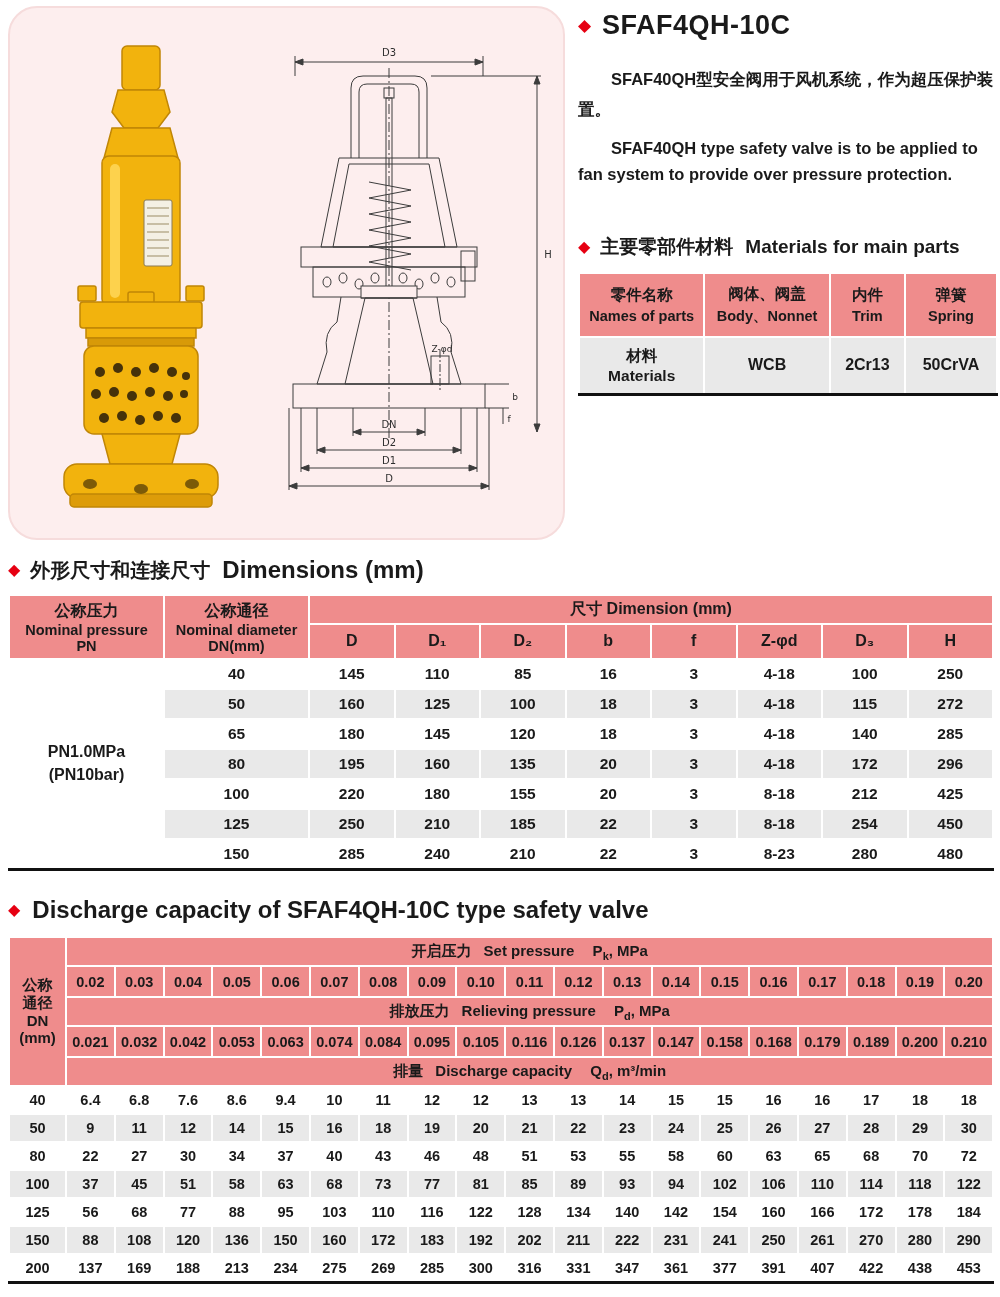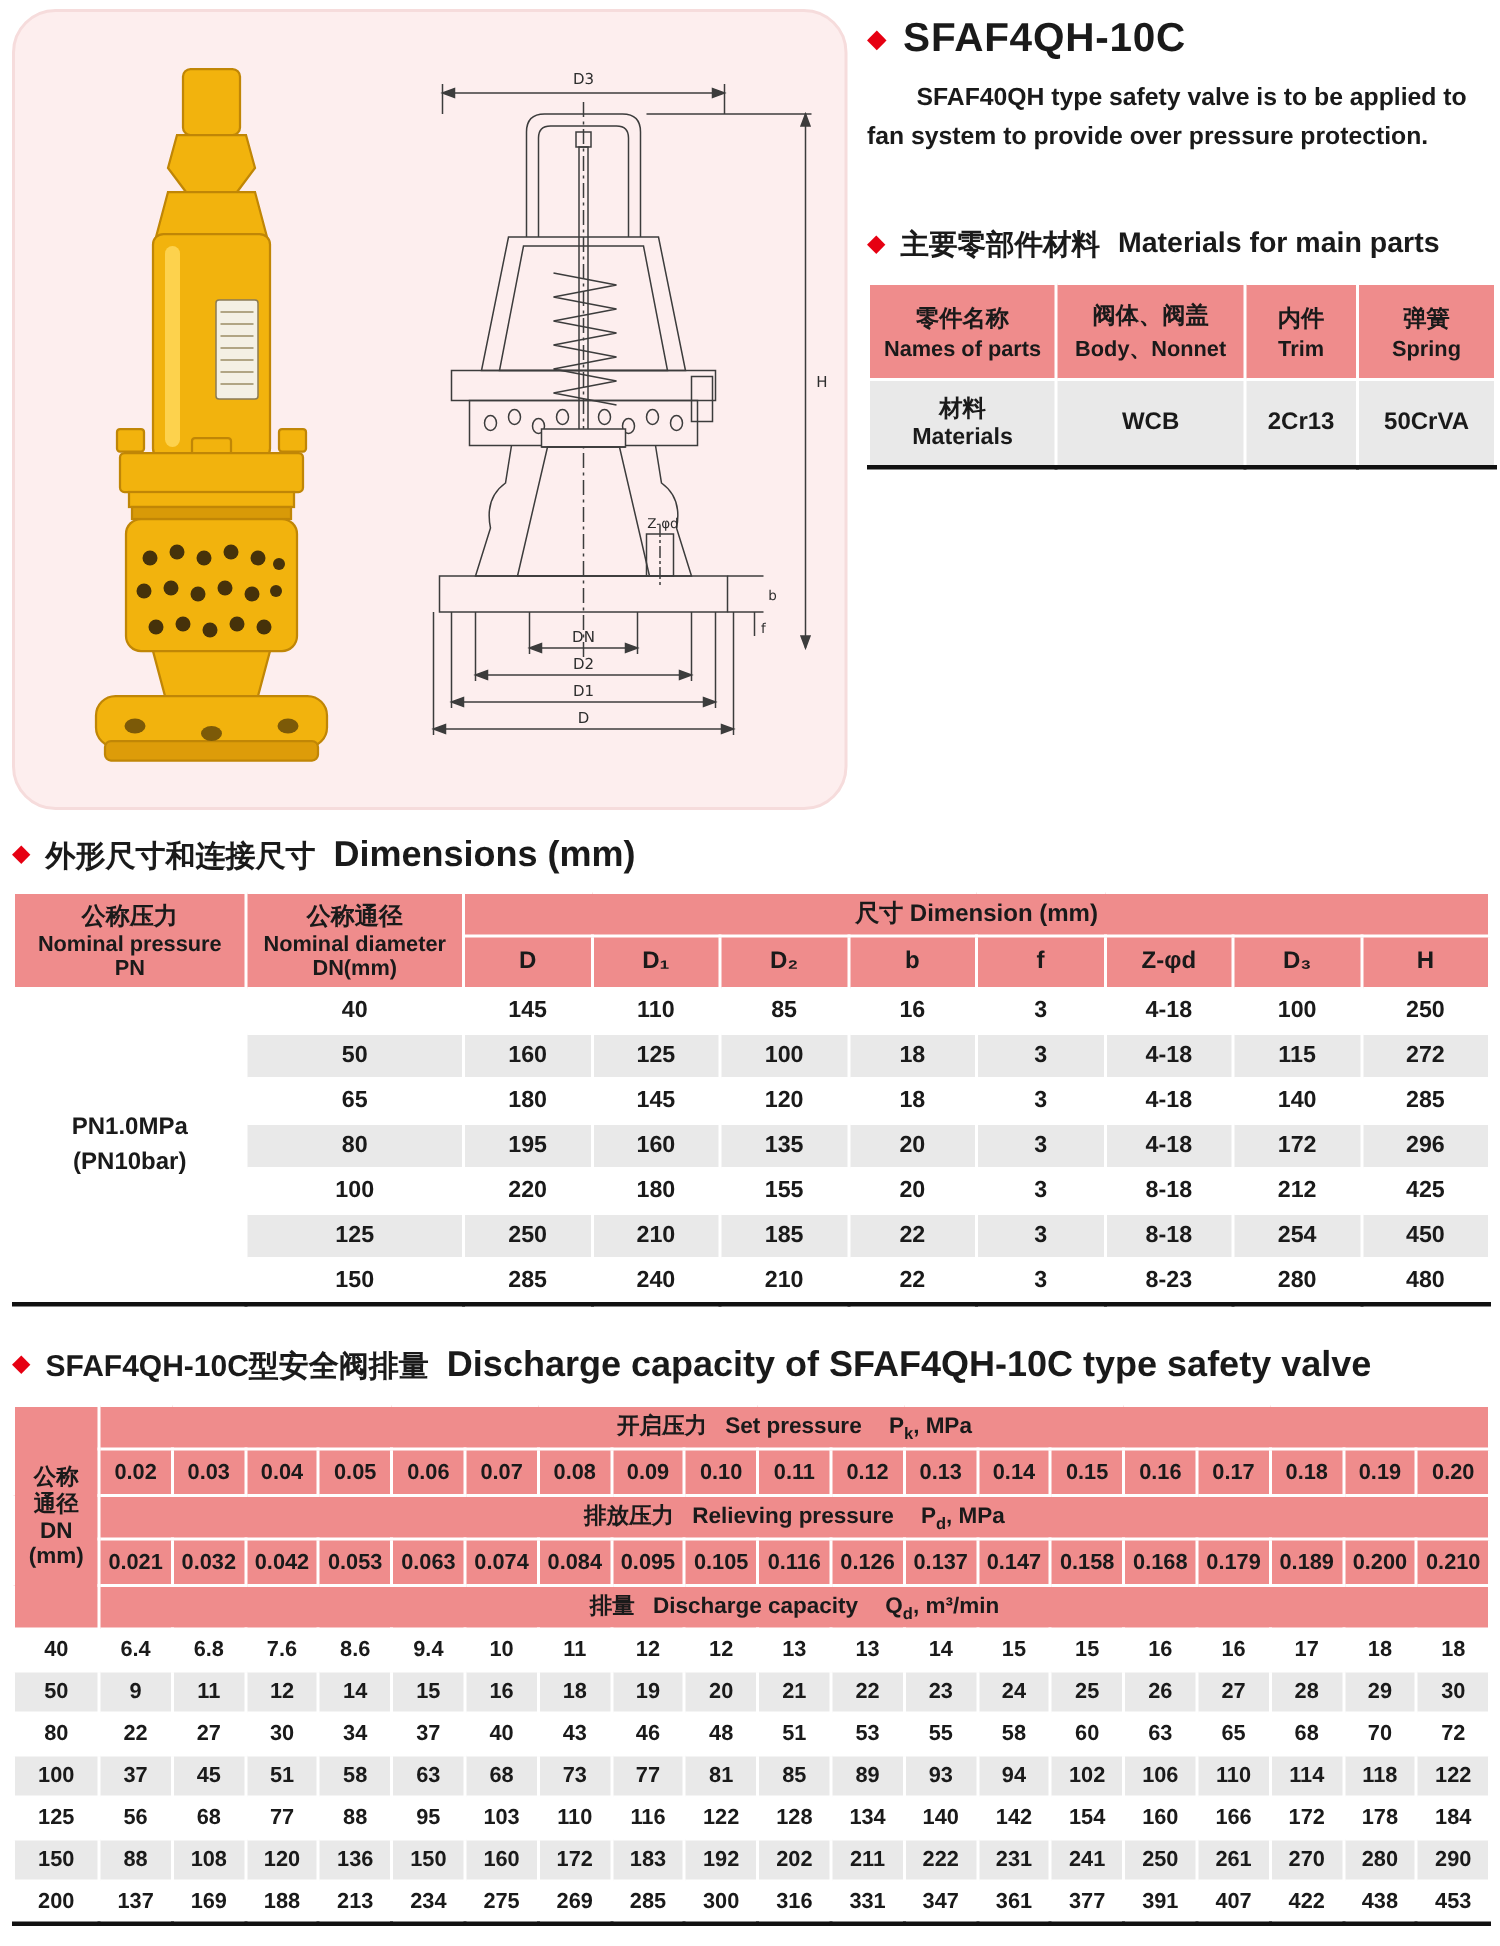--- a/index.html
+++ b/index.html
@@ -232,20 +232,21 @@
         <text x="124" y="450">D</text>
       </g>
     </svg>
   </div>
 
   <div class="right-col">
     <div class="title-row">
       <span class="diamond big">◆</span>
       <span class="product-title">SFAF4QH-10C</span>
     </div>
+    <p class="desc-cn">SFAF40QH型安全阀用于风机系统，作为超压保护装置。</p>
     <p class="desc-en">SFAF40QH type safety valve is to be applied to fan system  to provide over pressure protection.</p>
 
     <div class="section-title materials-title">
       <span class="diamond">◆</span>
       <span class="cn">主要零部件材料</span>
       <span class="en">Materials for main parts</span>
     </div>
 
     <table class="materials-table thick-bottom">
       <colgroup>
@@ -406,21 +407,20 @@
             <td>280</td>
             <td>480</td>
           </tr>
         </tbody>
     </table>
   </div>
 
   <div class="discharge-wrap">
     <div class="section-title">
       <span class="diamond">◆</span>
-      <span class="cn">SFAF4QH-10C型安全阀排量</span>
       <span class="en">Discharge capacity of SFAF4QH-10C type safety valve</span>
     </div>
 
     <table class="discharge-table thick-bottom">
       <colgroup>
         <col style="width:57px">
         <col span="19" style="width:48.8px">
       </colgroup>
       <thead>
         <tr>

